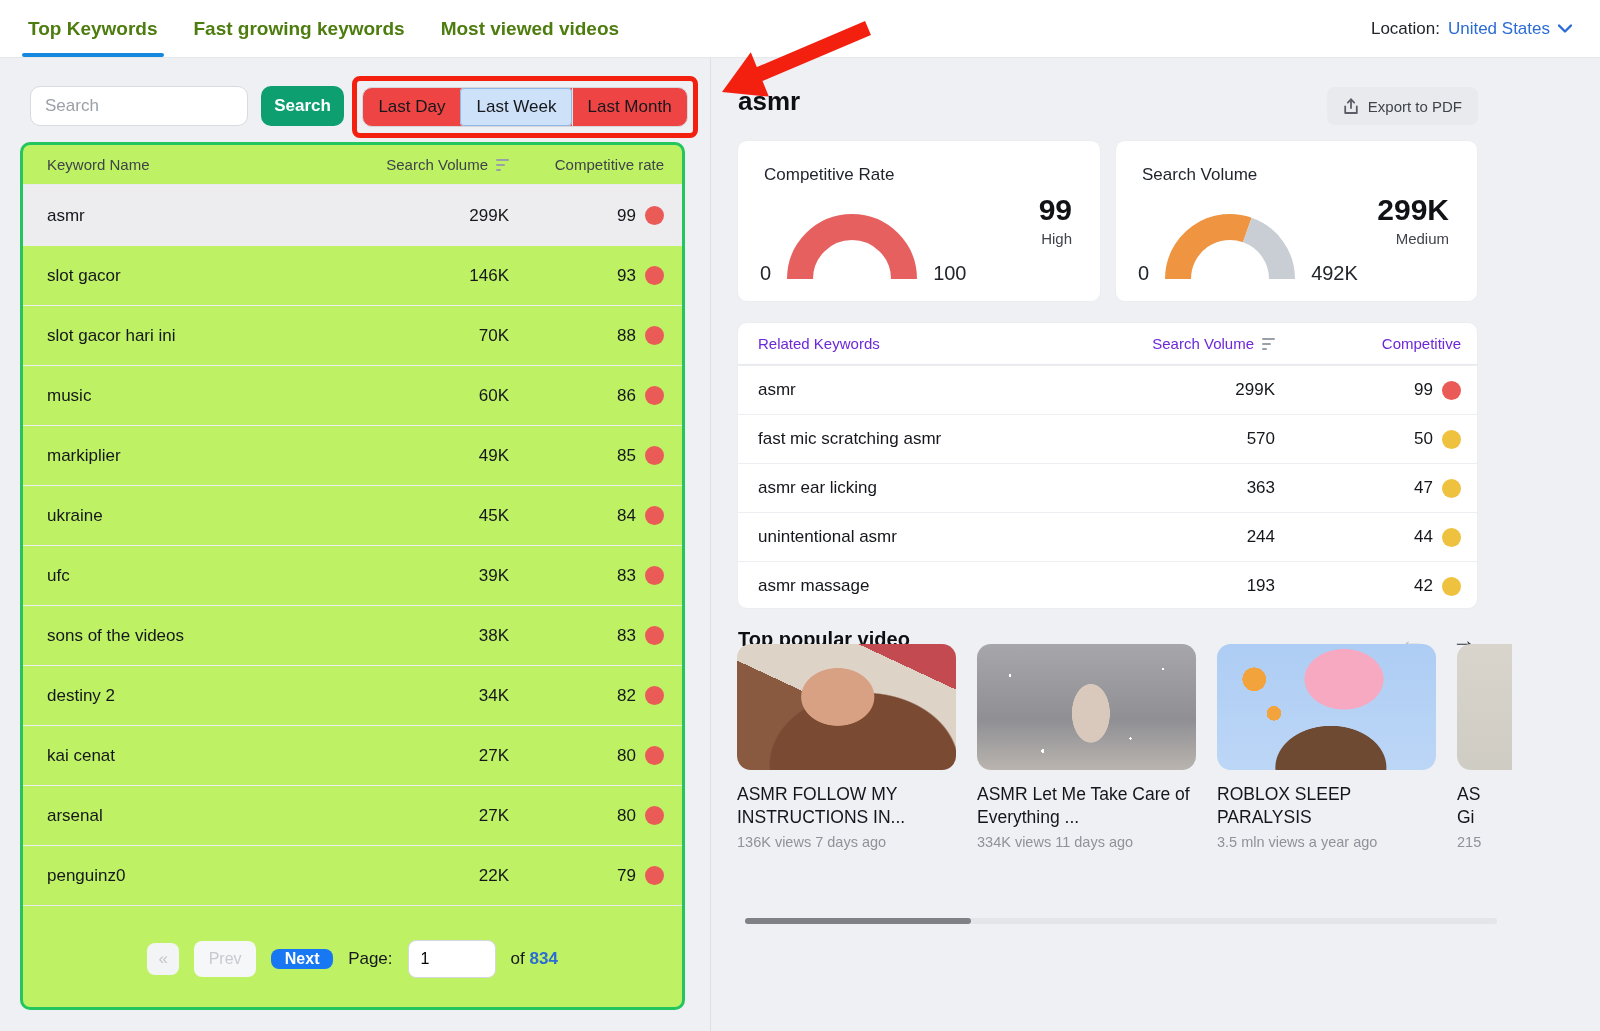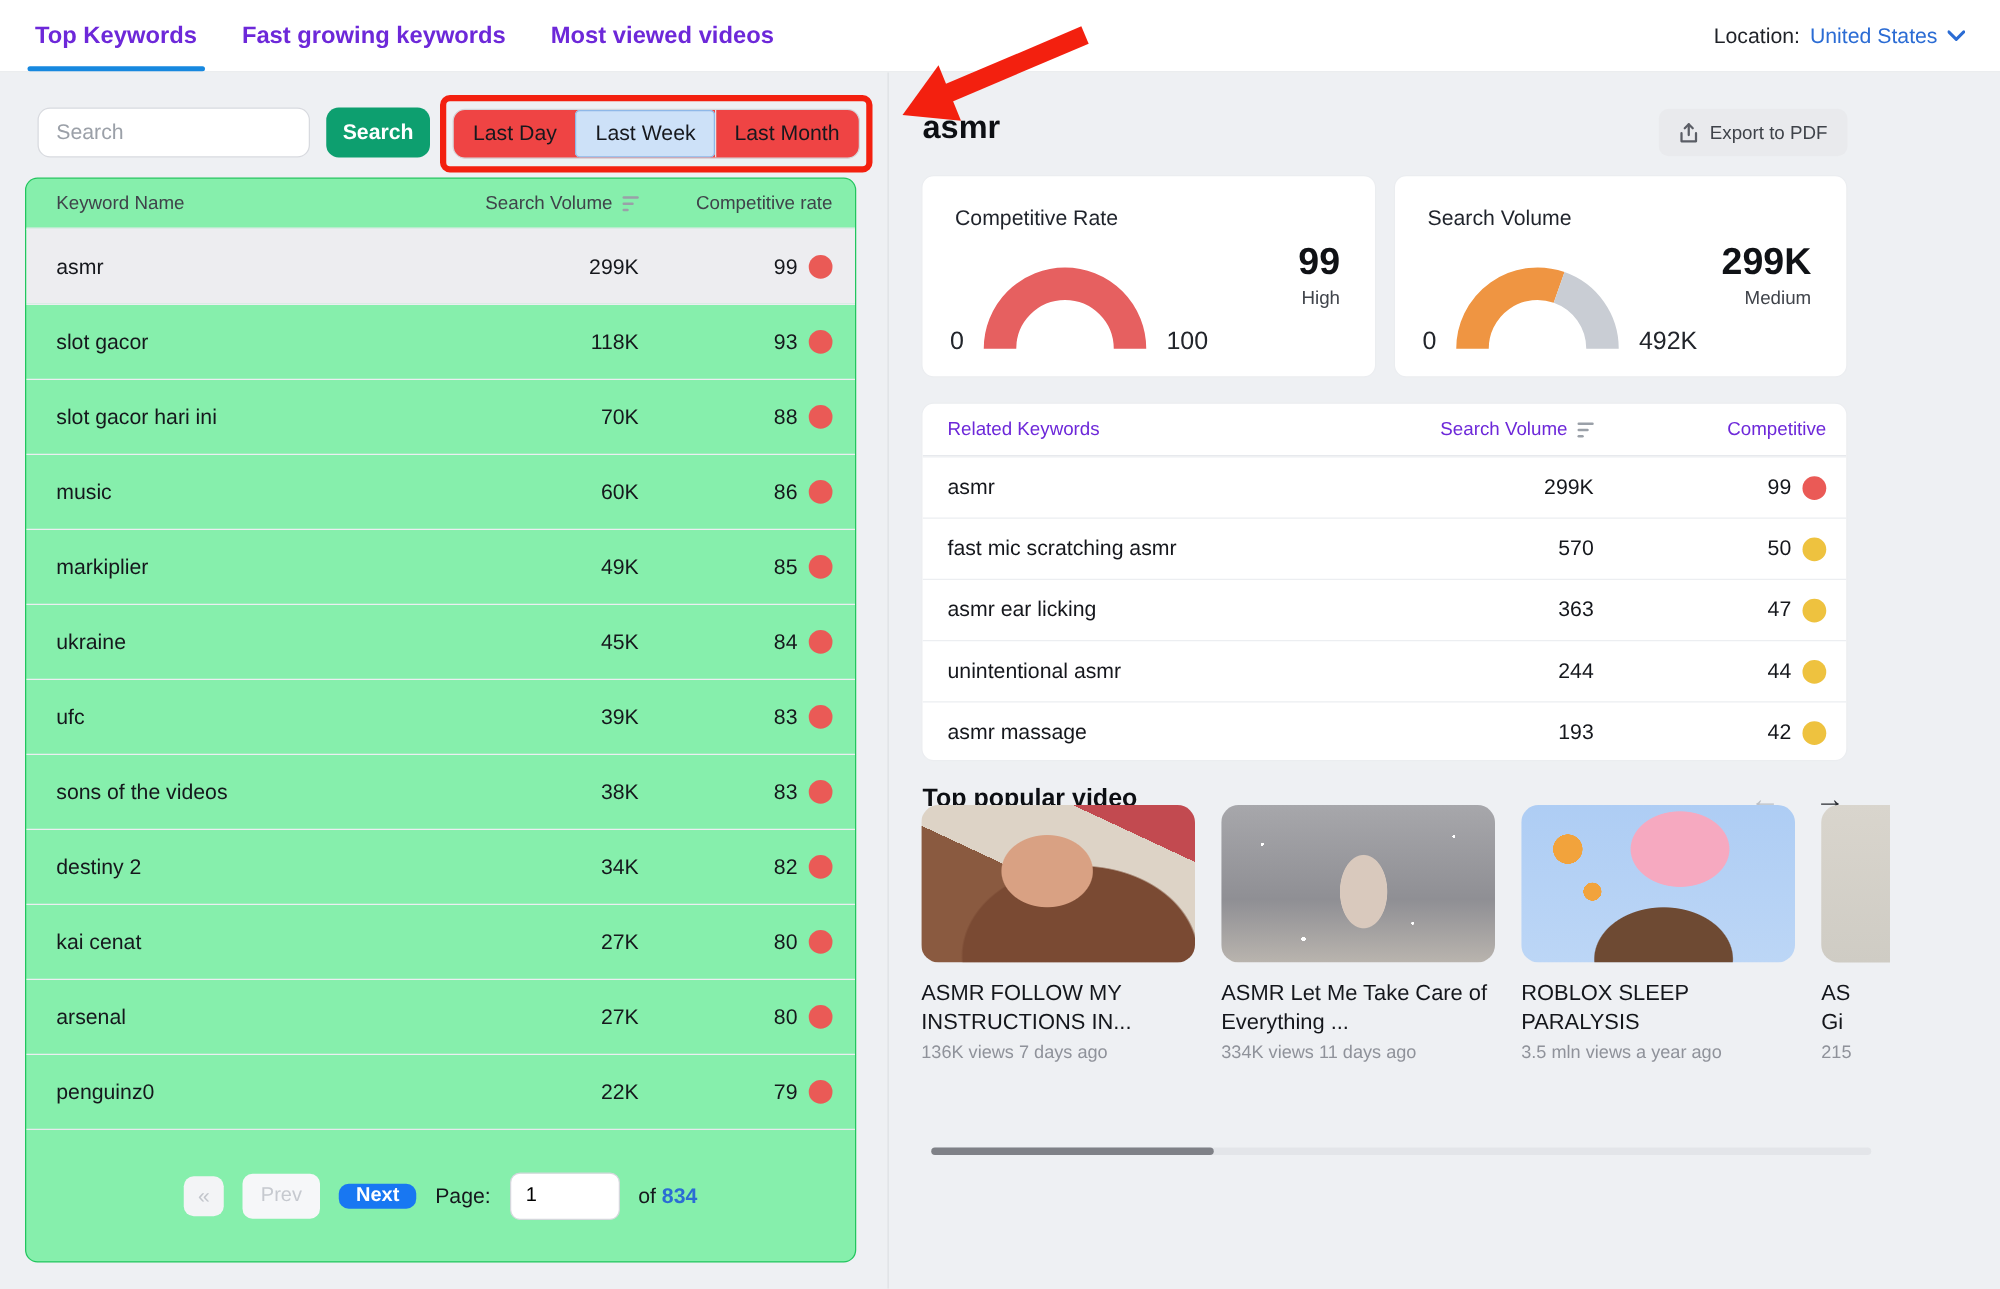--- a/index.html
+++ b/index.html
@@ -3,21 +3,21 @@
 <meta charset="utf-8">
 <style>
   * { margin:0; padding:0; box-sizing:border-box; }
   html,body { width:1600px; height:1031px; }
   body { font-family:"Liberation Sans","DejaVu Sans",sans-serif; background:#eef0f3; color:#16181d; overflow:hidden; }
   .page { position:relative; width:1600px; height:1031px; }
 
   
   .topbar { position:absolute; left:0; top:0; width:1600px; height:58px; background:#fff; border-bottom:1px solid #e5e7ea; display:flex; align-items:center; justify-content:space-between; padding:0 28px; }
   .tabs { display:flex; gap:36px; height:100%; align-items:center; }
-  .tab { position:relative; height:100%; display:flex; align-items:center; font-size:19px; font-weight:700; color:#6d28d9; cursor:pointer; }
+  .tab { position:relative; height:100%; display:flex; align-items:center; font-size:19px; font-weight:700; color:#4d7c0f; cursor:pointer; }
   .tab.active::after { content:""; position:absolute; left:-6px; right:-6px; bottom:0; height:4px; border-radius:3px; background:#1788df; }
   .location { display:flex; align-items:center; gap:8px; font-size:17px; cursor:pointer; }
   .loc-label { color:#1f2228; }
   .loc-value { color:#2b6cd4; }
 
   
   .vdivider { position:absolute; left:710px; top:58px; width:1px; height:973px; background:#dddfe3; }
 
   
   .search-input { position:absolute; left:30px; top:86px; width:218px; height:40px; border:1px solid #d8dadf; border-radius:10px; background:#fff; padding:0 14px; font-size:17px; color:#16181d; outline:none; font-family:inherit; }
@@ -25,21 +25,21 @@
   .search-btn { position:absolute; left:261px; top:86px; width:83px; height:40px; border:none; border-radius:10px; background:#0d9f6f; color:#fff; font-size:17px; font-weight:600; cursor:pointer; font-family:inherit; }
 
   .annotation-box { position:absolute; left:352px; top:76px; width:346px; height:62px; border:5px solid #f3200f; border-radius:8px; display:flex; align-items:center; justify-content:center; }
   .segmented { display:flex; align-items:stretch; height:40px; background:#ef4444; border:1px solid #d5d7db; border-radius:10px; overflow:hidden; }
   .segment { display:flex; align-items:center; padding:0 15px; font-size:17px; color:#16181d; cursor:pointer; border-left:1px solid #e2e4e8; }
   .segment:first-child { border-left:none; }
   .segment.selected { background:#cde1f8; outline:1px solid #8fb8e8; outline-offset:-1px; border-radius:4px; }
   .annotation-arrow { position:absolute; left:700px; top:8px; width:200px; height:112px; pointer-events:none; }
 
   
-  .table-card { position:absolute; left:20px; top:142px; width:665px; height:868px; background:#86efac; border:1px solid #22c55e; border-radius:10px; overflow:hidden; }
+  .table-card { position:absolute; left:20px; top:142px; width:665px; height:868px; background:#bef264; border:3px solid #22c55e; border-radius:10px; overflow:hidden; }
   .thead, .krow { display:grid; grid-template-columns:1fr 190px 155px; align-items:center; padding:0 18px 0 24px; }
   .thead { height:40px; font-size:15px; color:#3f434a; border-bottom:1px solid #e7e9ed; }
   .th-vol, .td-vol { justify-self:end; display:flex; align-items:center; gap:8px; }
   .th-rate, .td-rate { justify-self:end; display:flex; align-items:center; gap:9px; }
   .krow { height:60px; border-top:1px solid #eceef1; font-size:17px; color:#15171c; cursor:pointer; }
   .krow:first-of-type { border-top:none; }
   .krow.selected { background:#ededf0; }
   .sort-icon { display:inline-flex; flex-direction:column; gap:3px; }
   .sort-icon i { display:block; height:2px; border-radius:1px; background:#9aa0a8; }
   .sort-icon i:nth-child(1){ width:13px; } .sort-icon i:nth-child(2){ width:9px; } .sort-icon i:nth-child(3){ width:5px; }
@@ -174,21 +174,21 @@
     <div class="krow selected">
       <span>asmr</span>
       <span class="td-vol">299K</span>
       <span class="td-rate">
           <span>99</span>
           <span class="dot" data-dot="red"></span>
         </span>
     </div>
     <div class="krow">
       <span>slot gacor</span>
-      <span class="td-vol">118K</span>
+      <span class="td-vol">146K</span>
       <span class="td-rate">
           <span>93</span>
           <span class="dot" data-dot="red"></span>
         </span>
     </div>
     <div class="krow">
       <span>slot gacor hari ini</span>
       <span class="td-vol">70K</span>
       <span class="td-rate">
           <span>88</span>

